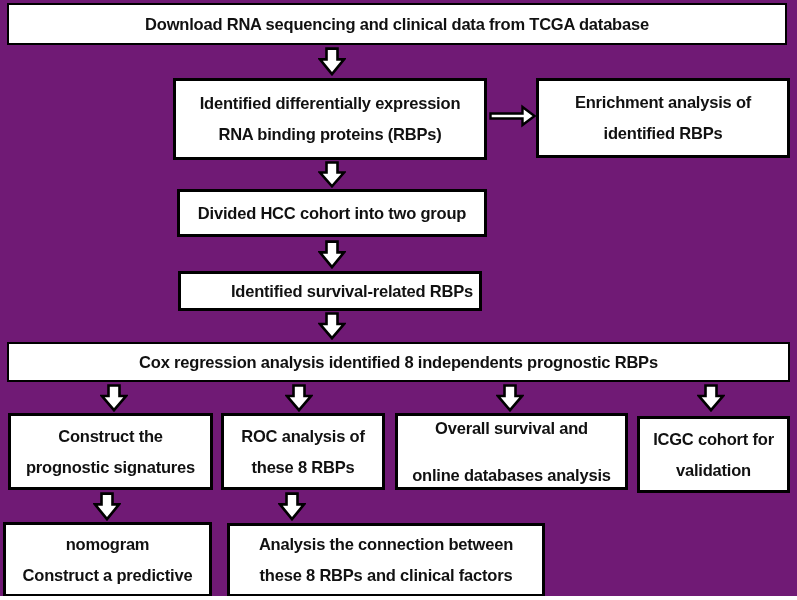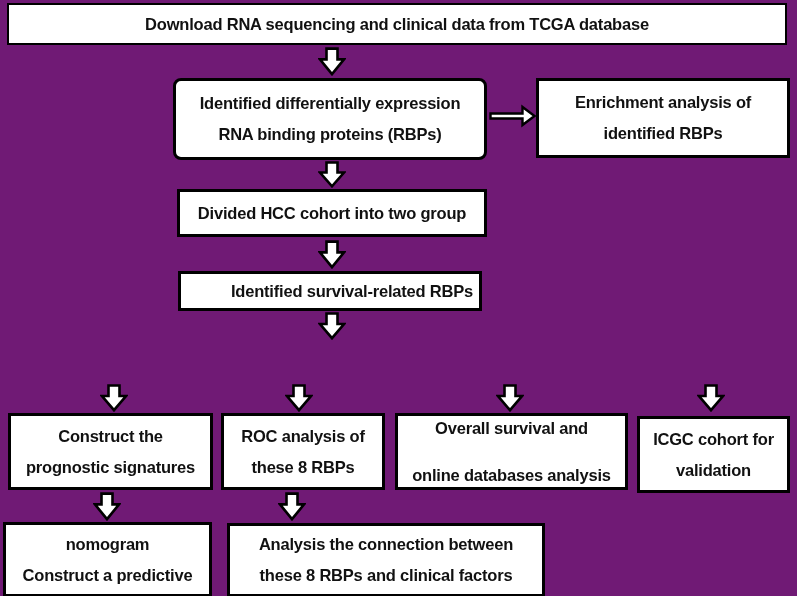--- a/index.html
+++ b/index.html
@@ -9,21 +9,21 @@
   }
   .box{
     position:absolute;box-sizing:border-box;
     border:3px solid #000000;background:#ffffff;
     display:flex;flex-direction:column;align-items:center;justify-content:center;
     text-align:center;font-weight:bold;font-size:16.5px;letter-spacing:-0.2px;
   }
   .box .ln{display:block;line-height:1.85;white-space:nowrap;}
   
   #b-download   {left:7px;   top:3px;   width:780px; height:42px; border-width:2.5px;}
-  #b-diffrbps   {left:173px; top:78px;  width:314px; height:82px;border-radius:8px;}
+  #b-diffrbps   {left:173px; top:78px;  width:314px; height:82px;}
   #b-enrichment {left:536px; top:78px;  width:254px; height:80px;}
   #b-divided    {left:177px; top:189px; width:310px; height:48px;text-align:center;}
   #b-survival   {left:178px; top:271px; width:304px; height:40px;padding-left:44px;}
   #b-cox        {left:7px;   top:342px; width:783px; height:40px; border-width:2.5px;}
   #b-signatures {left:8px;   top:413px; width:205px; height:77px;text-align:center;}
   #b-roc        {left:221px; top:413px; width:164px; height:77px;justify-content:center;}
   #b-overall    {left:395px; top:413px; width:233px; height:77px;gap:16px;}
   #b-icgc       {left:637px; top:416px; width:153px; height:77px;}
   #b-nomogram   {left:3px;   top:522px; width:209px; height:75px;}
   #b-connection {left:227px; top:523px; width:318px; height:74px;}
@@ -62,20 +62,23 @@
   </div>
 
   <div class="box" id="b-divided">
     <span class="ln">Divided HCC cohort into two group</span>
   </div>
 
   <div class="box" id="b-survival">
     <span class="ln">Identified survival-related RBPs</span>
   </div>
 
+  <div class="box" id="b-cox">
+    <span class="ln">Cox regression analysis identified 8 independents prognostic RBPs</span>
+  </div>
 
   <div class="box" id="b-signatures">
     <span class="ln">Construct the</span>
     <span class="ln">prognostic signatures</span>
   </div>
 
   <div class="box" id="b-roc">
     <span class="ln">ROC analysis of</span>
     <span class="ln">these 8 RBPs</span>
   </div>

